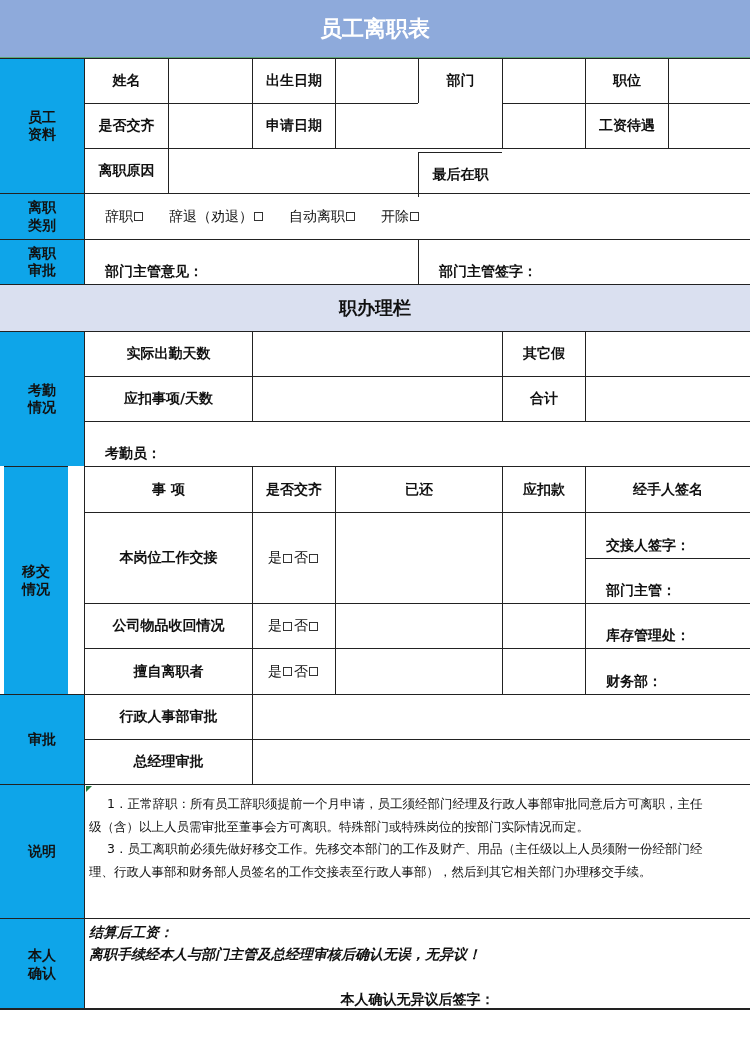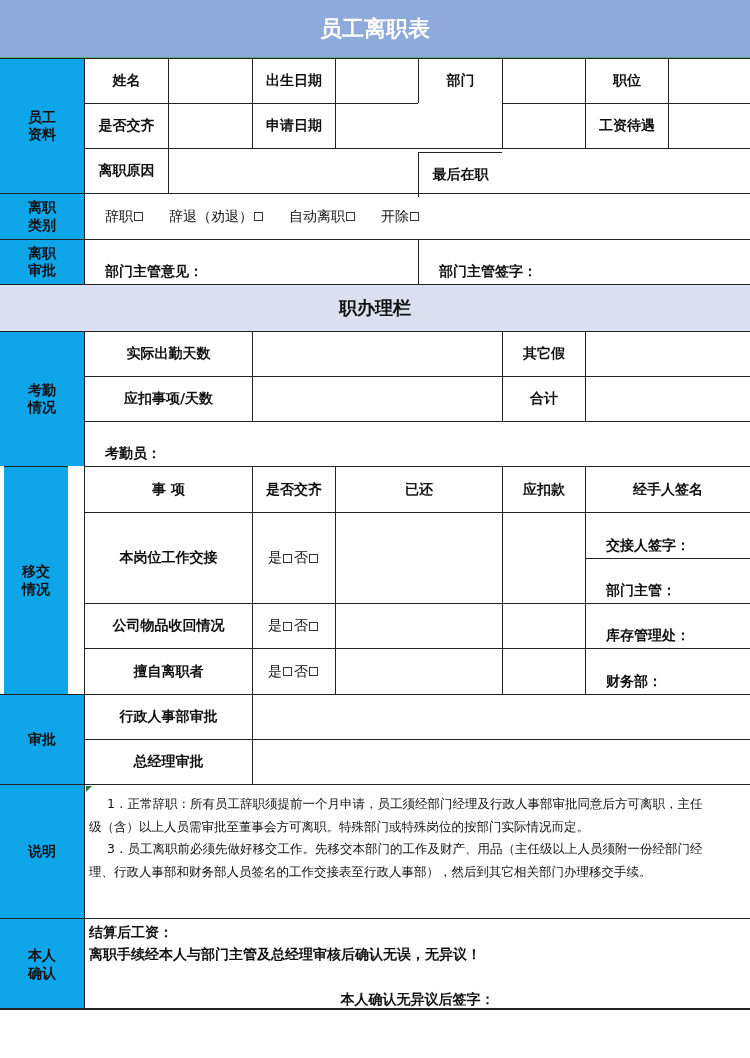--- a/index.html
+++ b/index.html
@@ -21,21 +21,21 @@
   .note .ind { padding-left: 18px; }
   .cb { display: inline-block; width: 7px; height: 7px; border: 1px solid #333;
         margin-left: 1px; margin-right: 2px; vertical-align: middle; }
   .opt { display: inline-flex; align-items: center; margin-right: 24px; font-weight: normal; font-size: 14px; }
   .outer { position: absolute; left: 0; top: 58px; width: 750px; height: 952px;
            border-bottom: 2px solid #222; box-sizing: border-box; pointer-events: none; }
   .green-top { position: absolute; left: 0; top: 57px; width: 750px; height: 2px; background: #5ea87a; }
   .tri { position: absolute; left: 86px; top: 786px; width: 0; height: 0;
          border-top: 6px solid #1f7a3a; border-right: 6px solid transparent; }
   .confirm { display: block; padding: 2px 4px; font-size: 14px; text-align: left; }
-  .confirm .l { height: 22px; line-height: 22px; }
+  .confirm .l { height: 22px; line-height: 22px; font-style: italic; }
   .confirm .sig { position: absolute; left: 0; right: 0; bottom: 2px; text-align: center; }
 </style>
 </head>
 <body>
 
 <div class="c title" style="left:0;top:0;width:750px;height:58px;">员工离职表</div>
 <div class="green-top"></div>
 
 <div class="c lab bt" style="left:0;top:58px;width:84px;height:135px;white-space:pre;">员工
 资料</div>

